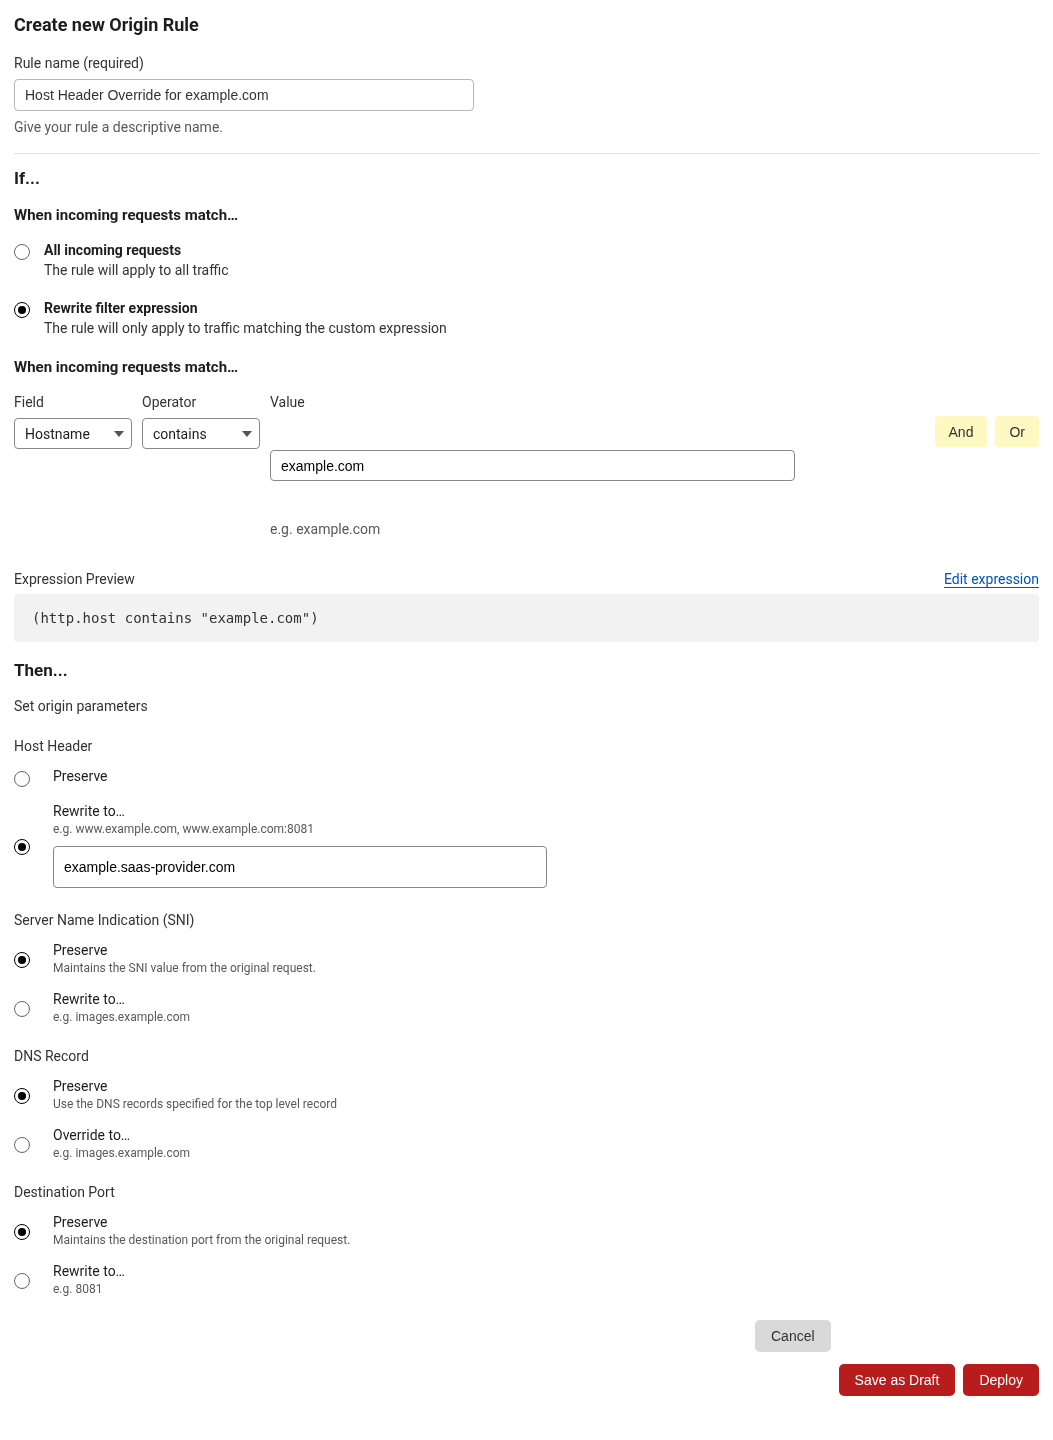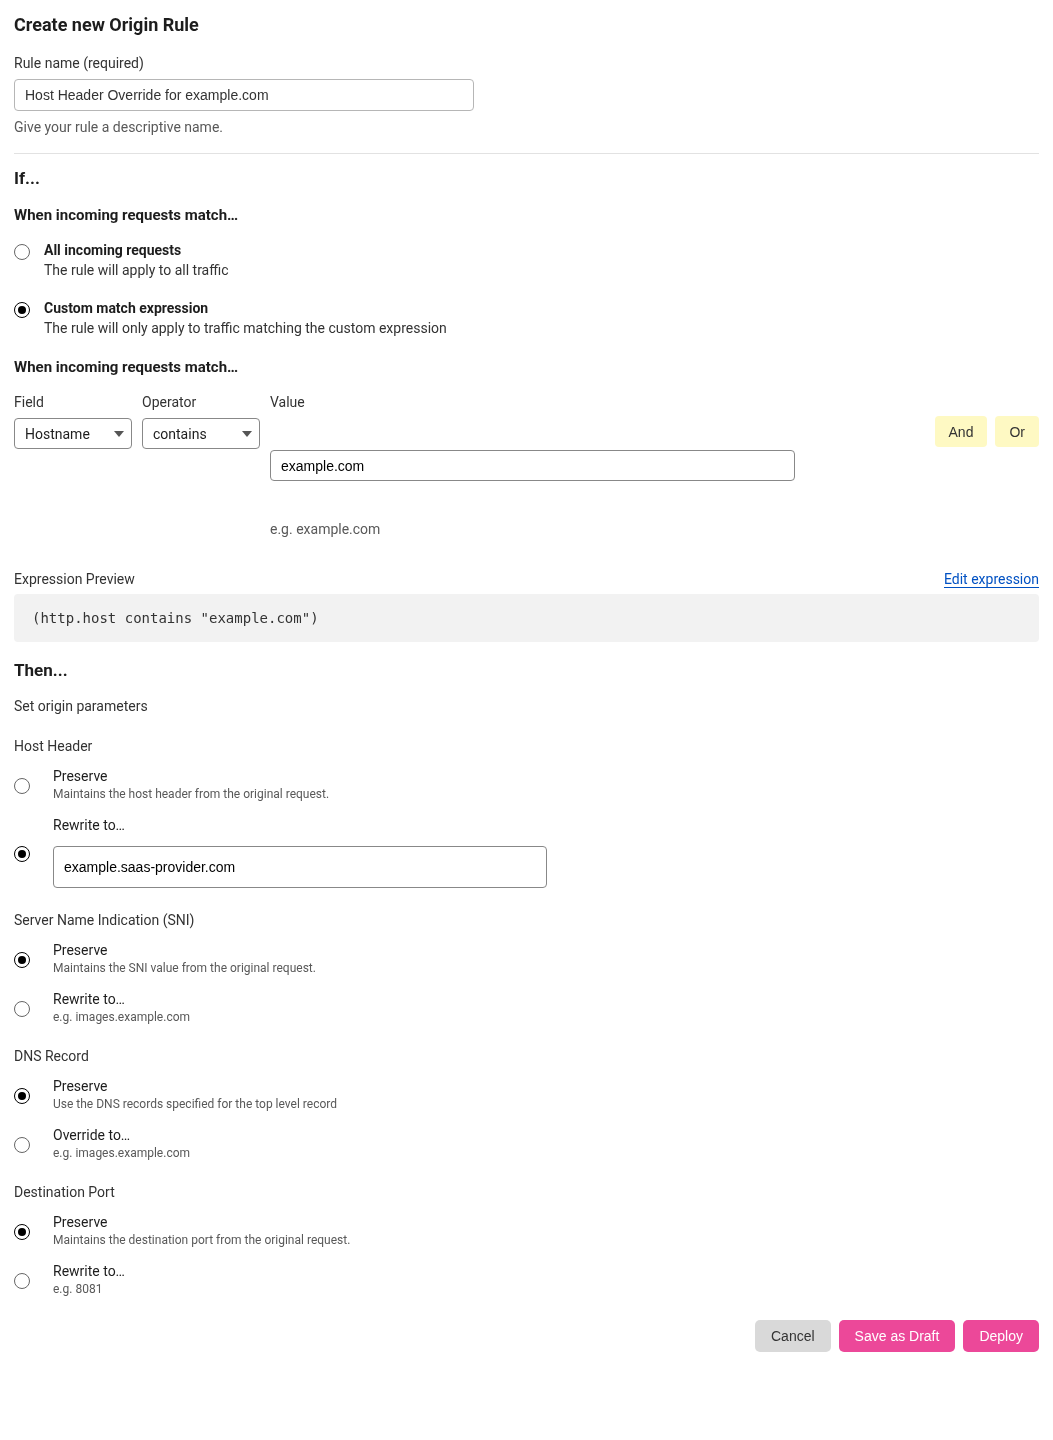--- a/index.html
+++ b/index.html
@@ -208,21 +208,21 @@
     }
     .btn {
       height: 32px;
       padding: 0 16px;
       border: none;
       border-radius: 5px;
       font-size: 14px;
       cursor: pointer;
     }
     .btn-cancel { background: #d9d9d9; color: #333; }
-    .btn-primary { background: #ec4899; color: #fff; }
+    .btn-primary { background: #b91c1c; color: #fff; margin-top: 44px; }
   </style>
 </head>
 <body>
 
 <h1 class="page-title">Create new Origin Rule</h1>
 
 <div class="field-block">
   <label class="field-label">Rule name (required)</label>
   <input class="text-input" type="text" value="Host Header Override for example.com" style="">
   <div class="helper-text">Give your rule a descriptive name.</div>
@@ -243,21 +243,21 @@
     </div>
   </div>
 </div>
 
 <div class="radio-group">
   <div class="radio-row">
     <span class="radio-outer checked">
         <span class="radio-inner"></span>
       </span>
     <div class="radio-content">
-      <div class="radio-title">Custom match expression</div>
+      <div class="radio-title">Rewrite filter expression</div>
       <div class="radio-desc">The rule will only apply to traffic matching the custom expression</div>
     </div>
   </div>
 </div>
 
 <div class="subheading">When incoming requests match…</div>
 
 <div class="filter-row">
   <div class="filter-col">
     <div class="filter-col-label">Field</div>
@@ -304,29 +304,29 @@
 
 <h2 class="section-heading">Then...</h2>
 <div class="param-label">Set origin parameters</div>
 
 <div class="param-section">
   <div class="param-label">Host Header</div>
   <div class="small-radio-row">
     <span class="radio-outer"></span>
     <div class="radio-content">
       <div class="small-title">Preserve</div>
-      <div class="small-desc">Maintains the host header from the original request.</div>
     </div>
   </div>
   <div class="small-radio-row">
     <span class="radio-outer checked">
         <span class="radio-inner"></span>
       </span>
     <div class="radio-content">
       <div class="small-title">Rewrite to…</div>
+      <div class="small-desc">e.g. www.example.com, www.example.com:8081</div>
       <input class="rewrite-input" type="text" value="example.saas-provider.com" style="">
     </div>
   </div>
 </div>
 
 <div class="param-section">
   <div class="param-label">Server Name Indication (SNI)</div>
   <div class="small-radio-row">
     <span class="radio-outer checked">
         <span class="radio-inner"></span>

